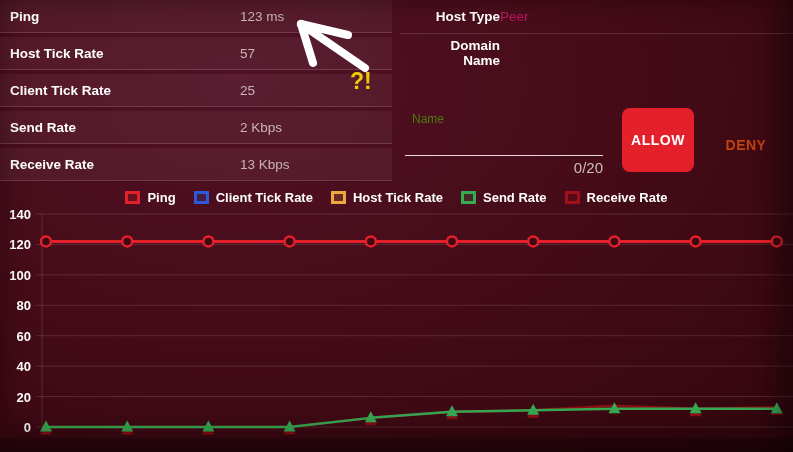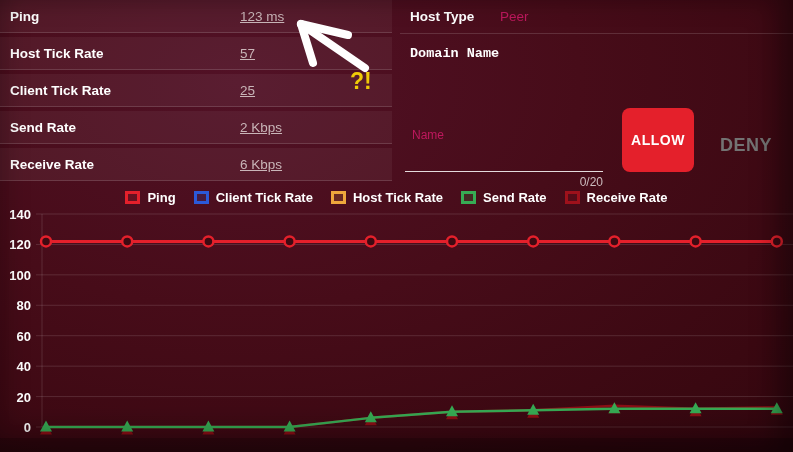--- a/index.html
+++ b/index.html
@@ -18,52 +18,53 @@
 
   
   .stats-table { position:absolute; left:0; top:0; width:392px; }
   .stats-row {
     height:33px; margin-bottom:4px;
     background:rgba(255,255,255,0.05);
     border-bottom:1px solid rgba(255,255,255,0.14);
     display:flex; align-items:center;
   }
   .stats-row .label { width:240px; padding-left:10px; font-weight:700; font-size:13.5px; color:#ffffff; }
-  .stats-row .value { font-size:13.5px; color:#c9b5b8;text-decoration:underline; }
+  .stats-row .value { font-size:13.5px; color:#c9b5b8; }
 
   
   .host-panel { position:absolute; left:400px; top:0; width:393px; height:186px; }
   .host-row {
     height:34px; display:flex; align-items:center;
     border-bottom:1px solid rgba(255,255,255,0.14);
-  }
-  .host-row:last-of-type { border-bottom:none; height:38px;font-family:Liberation Mono, monospace; }
+    text-align:right;
+  }
+  .host-row:last-of-type { border-bottom:none; height:38px; }
   .host-row .label { width:100px; padding-left:10px; font-weight:700; font-size:13.5px; color:#ffffff; flex:none; }
   .host-row .value { font-size:13.5px; color:#be185d; white-space:nowrap; }
 
   .name-area { position:absolute; left:5px; top:112px; width:198px; }
-  .name-label { font-size:12px; color:#be185d; padding-left:7px;margin-top:16px; }
+  .name-label { font-size:12px; color:#4d7c0f; padding-left:7px; }
   .name-input {
     width:100%; margin-top:8px; background:transparent; border:none;
     border-bottom:1px solid rgba(255,255,255,0.85);
     height:22px; color:#fff; font-size:14px; font-family:"Liberation Sans",sans-serif;
     outline:none;
   }
-  .name-counter { text-align:right; font-size:12px; color:#cdbdbf; margin-top:3px; }
+  .name-counter { text-align:right; font-size:15px; color:#cdbdbf; margin-top:3px; }
 
   .allow-btn {
     position:absolute; left:222px; top:108px; width:72px; height:64px;
     background:#e4202b; border:none; border-radius:8px;
     color:#fff; font-weight:700; font-size:14px; letter-spacing:0.5px;
     font-family:"Liberation Sans",sans-serif; cursor:pointer;
   }
   .deny-btn {
     position:absolute; left:314px; top:131px; width:64px; height:28px;
     background:transparent; border:none;
-    color:#737373; font-weight:700; font-size:18px; letter-spacing:0.5px;
+    color:#c2410c; font-weight:700; font-size:14px; letter-spacing:0.5px;
     font-family:"Liberation Sans",sans-serif; cursor:pointer;
   }
 
   
   .annotation { position:absolute; left:270px; top:10px; width:130px; height:100px; z-index:40; pointer-events:none; }
   .annotation svg { position:absolute; left:0; top:0; }
   .annotation-text {
     position:absolute; left:80px; top:58px;
     font-weight:700; font-size:23px; color:#f0cb08;
   }
@@ -95,21 +96,21 @@
     <div class="stats-row">
       <span class="label">Client Tick Rate</span>
       <span class="value">25</span>
     </div>
     <div class="stats-row">
       <span class="label">Send Rate</span>
       <span class="value">2 Kbps</span>
     </div>
     <div class="stats-row">
       <span class="label">Receive Rate</span>
-      <span class="value">6 Kbps</span>
+      <span class="value">13 Kbps</span>
     </div>
   </div>
 
 <div class="host-panel">
   <div id="host-rows">
       <div class="host-row">
         <span class="label">Host Type</span>
         <span class="value">Peer</span>
       </div>
       <div class="host-row">

